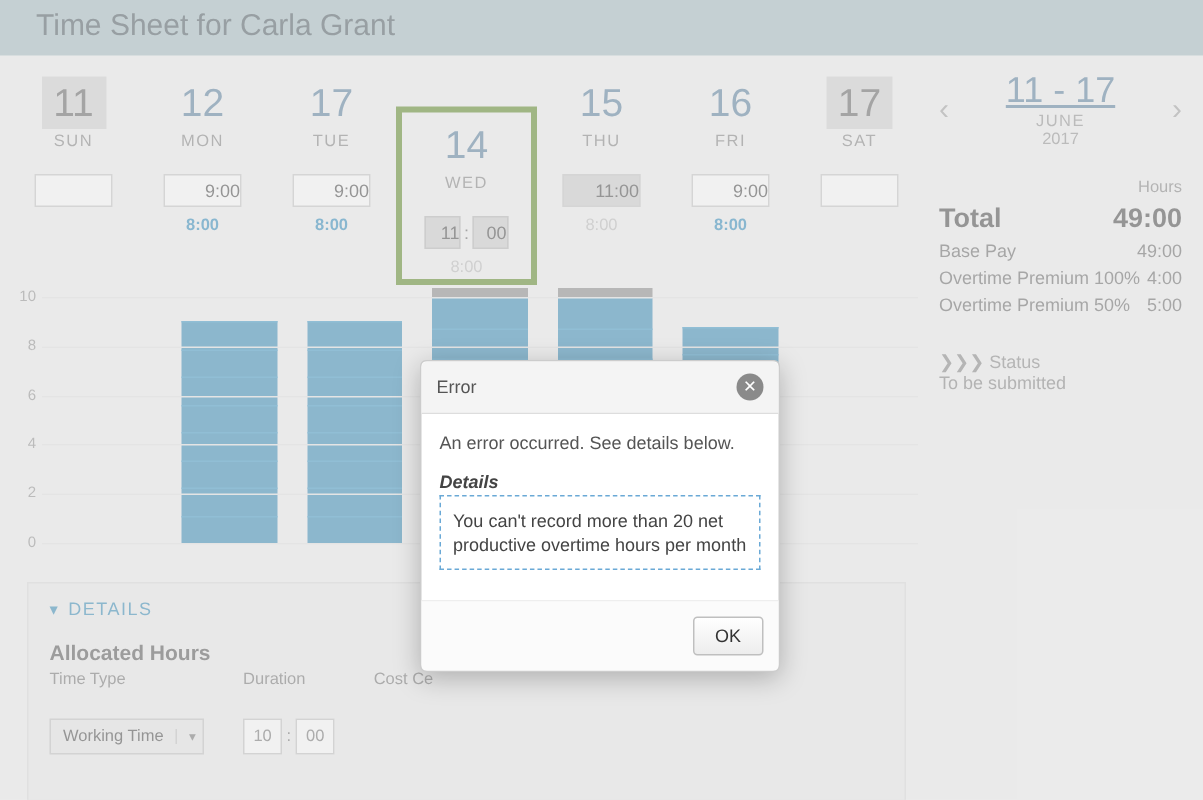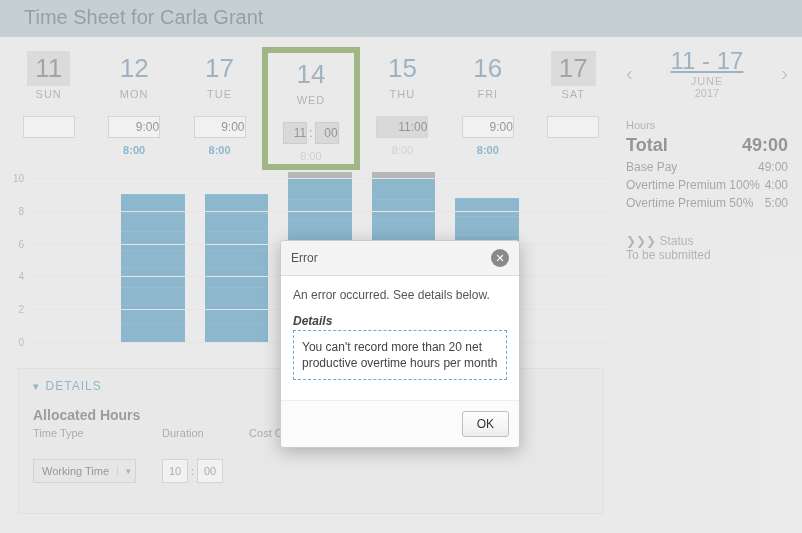--- a/index.html
+++ b/index.html
@@ -9,21 +9,21 @@
 
   .title-bar { background:#9db7bd; color:#3a4a52; font-size:20px; padding:6px 24px 8px; }
 
   .main { display:flex; }
   .left { flex:1; padding:10px 0 0 6px; }
   .right { width:186px; padding:10px 14px 0 10px; font-size:12px; color:#5a5a5a; position:relative;}
 
   
   .days { display:flex; }
   .day-col { flex:1; text-align:center; position:relative; padding:4px 2px 2px; }
-  .day-col.sel { border:6px solid #4d7c0f; }
+  .day-col.sel { border:4px solid #4d7c0f;margin-top:24px; }
   .day-num { display:inline-block; font-size:26px; color:#4a7496; padding:2px 8px; }
   .day-num.boxed { background:#cfcfcf; color:#555; }
   .day-dow { font-size:11px; color:#777; margin-top:2px; letter-spacing:1px;}
   .day-field { margin:16px auto 0; width:52px; height:22px; border:1px solid #c0c0c0; background:#fff; font-size:12px; text-align:right; line-height:20px; color:#333;}
   .day-field.hl { background:#c9c9c9; }
   .day-field.split { display:flex; align-items:center; justify-content:center; gap:2px; width:62px; background:transparent; border:none;}
   .day-field.split span.box { background:#c9c9c9; border:1px solid #b0b0b0; width:24px; height:22px; line-height:20px; display:inline-block;}
   .day-field.split span.colon { color:#555; }
   .day-sub { font-size:11px; margin-top:6px; color:#1a7fb5; font-weight:bold;}
   .day-sub.muted { color:#b6b6b6; font-weight:normal;}
@@ -54,21 +54,21 @@
   .dur { display:flex; align-items:center; gap:3px; font-size:11px;}
   .dur .cell { width:26px; height:24px; border:1px solid #bcbcbc; text-align:center; line-height:22px; background:#fff;}
 
   
   .range-nav { display:flex; align-items:center; justify-content:space-between; margin-bottom:20px;}
   .range-nav .arrow { color:#9a9a9a; font-size:20px; cursor:pointer; }
   .range-center { text-align:center; }
   .range-center .big { font-size:24px; color:#4a7496;text-decoration:underline; }
   .range-center .mon { font-size:11px; color:#888; letter-spacing:1px;}
   .range-center .yr  { font-size:11px; color:#888;}
-  .sum-head { font-size:11px; color:#777; }
+  .sum-head { text-align:right; font-size:11px; color:#777; }
   .sum-row { display:flex; justify-content:space-between; margin-top:4px;align-items:center; }
   .sum-row.total .k { font-size:18px; font-weight:bold; color:#333;}
   .sum-row.total .v { font-size:18px; font-weight:bold; color:#333;}
   .status-sec { margin-top:24px; font-size:12px; color:#777;}
   .status-sec .hd { color:#7a7a7a; }
 
   
   .modal { position:absolute; left:280px; top:240px; width:240px; background:#fff; border:1px solid #ccc; border-radius:4px; box-shadow:0 4px 18px rgba(0,0,0,0.25); z-index:10; font-size:12px; color:#555;}
   .modal-head { display:flex; justify-content:space-between; align-items:center; padding:8px 10px; background:#f4f4f4; border-bottom:1px solid #ddd; border-radius:4px 4px 0 0;}
   .closex { width:18px; height:18px; border-radius:50%; background:#8a8a8a; color:#fff; font-size:11px; line-height:18px; text-align:center; cursor:pointer;}

